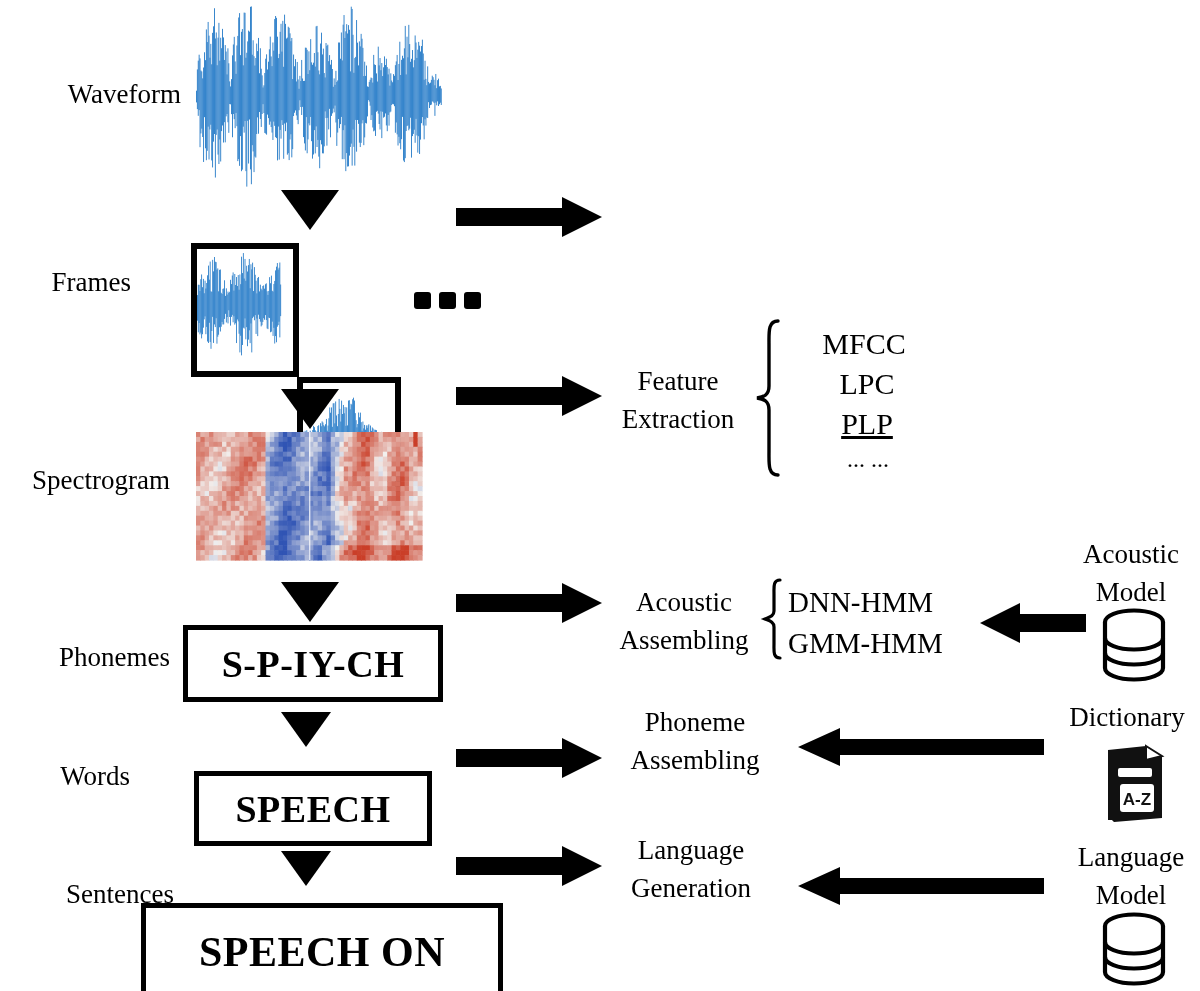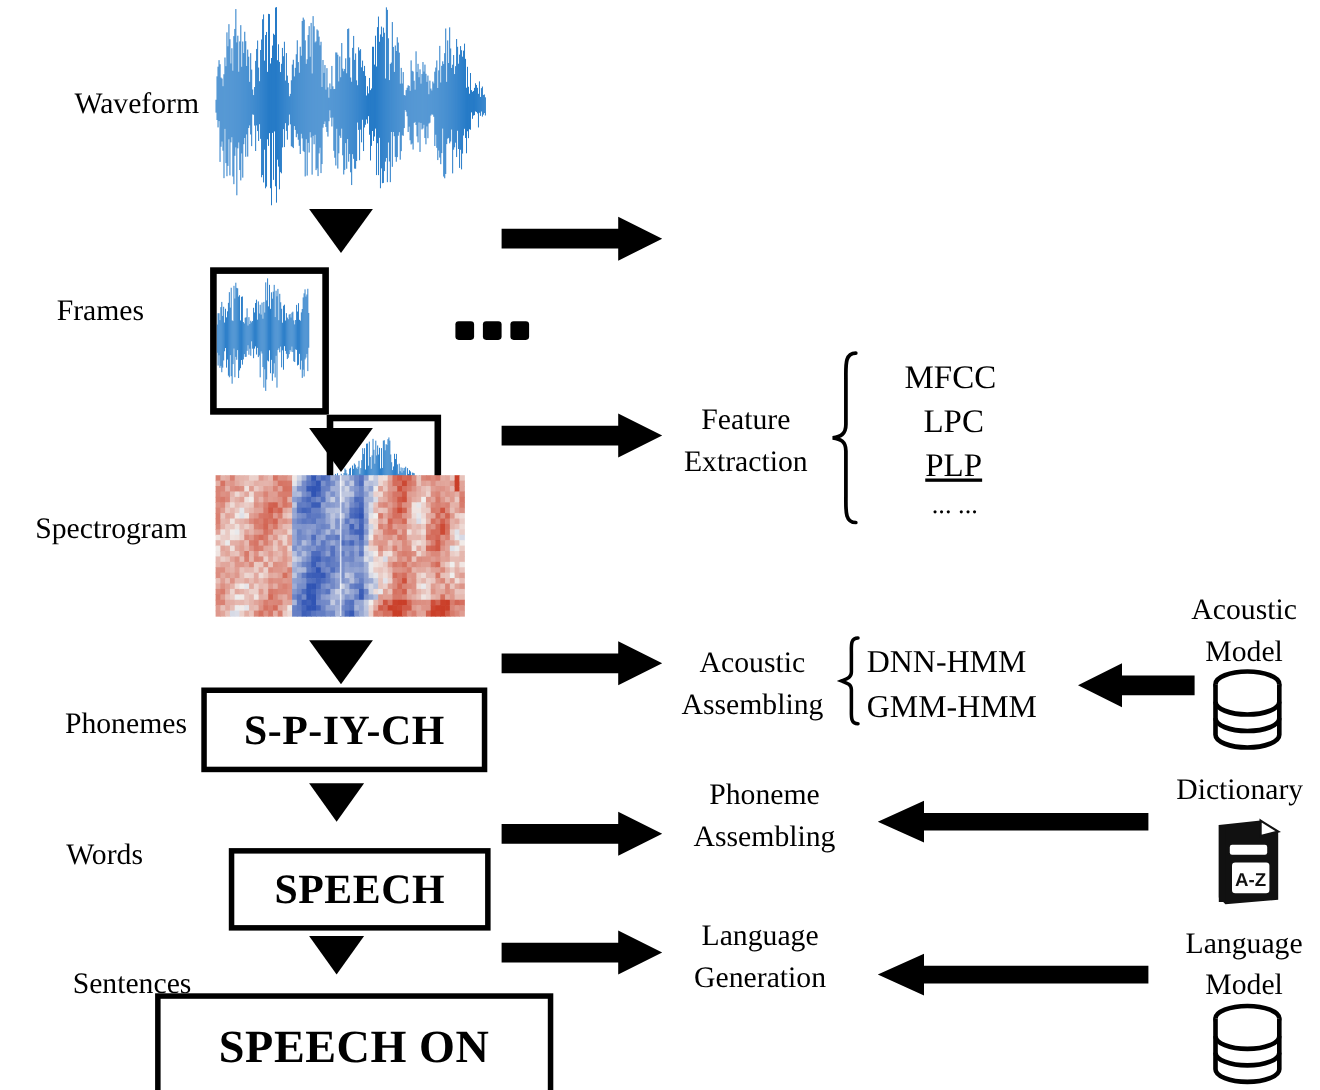--- a/index.html
+++ b/index.html
@@ -1902,21 +1902,21 @@
   </div>
 
   <div class="abs boxtext" style="left:183px;top:625px;width:250px;height:67px;font-size:38px;">S-P-IY-CH</div>
 
   <div class="abs" style="left:281px;top:712px;">
     <svg width="50" height="37" viewBox="0 0 50 37">
         <polygon points="0,0 50,0 25,35" fill="#000"></polygon>
       </svg>
   </div>
 
-  <div class="abs boxtext" style="left:208px;top:771px;width:228px;height:65px;font-size:38px;">SPEECH</div>
+  <div class="abs boxtext" style="left:194px;top:771px;width:228px;height:65px;font-size:38px;">SPEECH</div>
 
   <div class="abs" style="left:281px;top:851px;">
     <svg width="50" height="37" viewBox="0 0 50 37">
         <polygon points="0,0 50,0 25,35" fill="#000"></polygon>
       </svg>
   </div>
 
   <div class="abs boxtext" style="left:141px;top:903px;width:352px;height:88px;font-size:42px;border-bottom-width:5px;">SPEECH ON</div>
 
   <div class="abs" style="left:456px;top:197px;">

